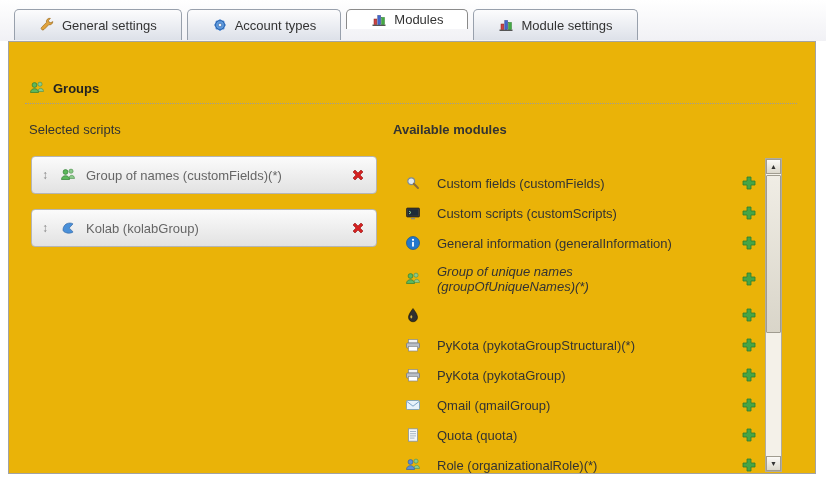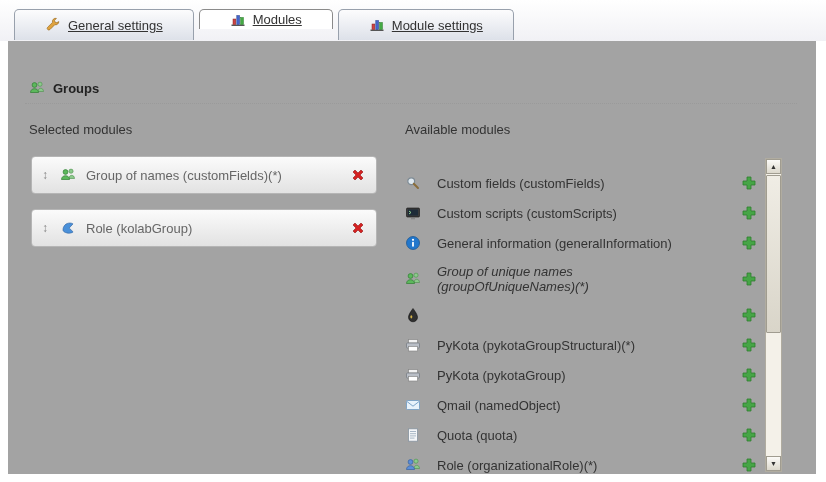--- a/index.html
+++ b/index.html
@@ -3,35 +3,35 @@
 <meta charset="utf-8">
 <style>
   html,body{margin:0;padding:0;}
   body{font-family:"Liberation Sans",sans-serif;font-size:13px;color:#333;background:#fff;}
   .page{position:relative;width:826px;height:482px;overflow:hidden;background:#fff;}
 
   
   .tabstrip{position:absolute;left:0;top:0;width:100%;height:41px;
             background:linear-gradient(#ffffff,#f1f1f5);}
   .tabs{position:absolute;left:14px;top:9px;display:flex;gap:5px;align-items:flex-start;z-index:5;}
-  .tab{display:flex;align-items:center;gap:7px;height:31px;box-sizing:border-box;padding:0 30px;
+  .tab{display:flex;align-items:center;gap:7px;height:31px;box-sizing:border-box;padding:0 24px;
        background:linear-gradient(#fcfcfd,#dde1e9);border:1px solid #98a0ac;border-bottom:none;
-       border-radius:5px 5px 0 0;cursor:pointer;white-space:nowrap;text-decoration:underline;}
+       border-radius:5px 5px 0 0;cursor:pointer;white-space:nowrap;}
   .tab.active{background:#ffffff;height:20px;border-color:#8a8a8a;}
   .ticon{display:flex;width:16px;height:16px;}
 
   
   .panel{position:absolute;left:8px;top:41px;width:808px;height:433px;box-sizing:border-box;
-         background:#a3a3a3;border:1px solid #a3a3a3;overflow:hidden;}
+         background:#eab308;border:1px solid #a3a3a3;overflow:hidden;}
   .groups-header{position:absolute;left:20px;top:38px;display:flex;align-items:center;gap:8px;
                  font-weight:bold;color:#222;}
   .dotted{position:absolute;left:16px;right:18px;top:61px;border-top:1px dotted #9a9a9a;height:0;}
   .col-head{position:absolute;top:80px;color:#333;}
   .left-head{left:20px;}
-  .right-head{left:396px;}
+  .right-head{left:384px;font-weight:bold;}
 
   
   .selected-col{position:absolute;left:22px;top:114px;width:346px;display:flex;
                 flex-direction:column;gap:15px;}
   .srow{height:38px;box-sizing:border-box;display:flex;align-items:center;gap:10px;
         padding:0 10px 0 8px;background:linear-gradient(#fbfbfb,#e2e2e2);
         border:1px solid #b5b5b5;border-radius:4px;}
   .slabel{color:#666;}
   .drag{color:#888;font-size:12px;cursor:grab;width:10px;text-align:center;}
   .delbtn{margin-left:auto;cursor:pointer;display:flex;}
@@ -64,20 +64,33 @@
 
   <div class="tabs">
     <div class="tab">
       <span class="ticon">
         <svg viewBox="0 0 16 16" width="16" height="16">
             <path d="M13.8 4.6a3.2 3.2 0 0 1-4 3.1L5 12.5a1.6 1.6 0 1 1-2.3-2.3L7.5 5.4a3.2 3.2 0 0 1 3.9-4l-1.9 1.9.5 1.9 1.9.5z" fill="#e0a33e" stroke="#9c6b1e" stroke-width="0.7"></path>
           </svg>
       </span>
       <span>General settings</span>
     </div>
+    <div class="tab">
+      <span class="ticon">
+        <svg viewBox="0 0 16 16" width="16" height="16">
+            <g>
+              <rect x="3.5" y="3.5" width="9" height="9" rx="1.5" fill="#3b7fd4" transform="rotate(45 8 8)"></rect>
+              <rect x="3.5" y="3.5" width="9" height="9" rx="1.5" fill="#3b7fd4"></rect>
+              <circle cx="8" cy="8" r="4.4" fill="#5d9be0" stroke="#28589a" stroke-width="0.7"></circle>
+              <circle cx="8" cy="8" r="1.8" fill="#eef4fb" stroke="#28589a" stroke-width="0.6"></circle>
+            </g>
+          </svg>
+      </span>
+      <span>Account types</span>
+    </div>
     <div class="tab active">
       <span class="ticon">
         <svg viewBox="0 0 16 16" width="16" height="16">
             <rect x="1.5" y="12.5" width="13" height="1.5" fill="#555"></rect>
             <rect x="3" y="7" width="2.8" height="5.5" fill="#cc4444" stroke="#882222" stroke-width="0.5"></rect>
             <rect x="6.8" y="3.5" width="2.8" height="9" fill="#4466cc" stroke="#223a88" stroke-width="0.5"></rect>
             <rect x="10.6" y="5.5" width="2.8" height="7" fill="#44aa44" stroke="#227722" stroke-width="0.5"></rect>
           </svg>
       </span>
       <span>Modules</span>
@@ -103,21 +116,21 @@
             <circle cx="11" cy="4.2" r="2.1" fill="#8bc98b" stroke="#4a8f4a" stroke-width="0.6"></circle>
             <path d="M8.8 11.5c.3-2 1.5-3.2 2.9-3.2 1.5 0 2.8 1.2 2.8 3.2z" fill="#8bc98b" stroke="#4a8f4a" stroke-width="0.6"></path>
             <circle cx="5.5" cy="5" r="2.4" fill="#5cb85c" stroke="#2f7d32" stroke-width="0.7"></circle>
             <path d="M1.5 12.5c0-2.4 1.8-3.8 4-3.8s4 1.4 4 3.8z" fill="#5cb85c" stroke="#2f7d32" stroke-width="0.7"></path>
           </svg>
       </span>
       <span>Groups</span>
     </div>
     <div class="dotted"></div>
 
-    <div class="col-head left-head">Selected modules</div>
+    <div class="col-head left-head">Selected scripts</div>
     <div class="col-head right-head">Available modules</div>
 
     <div class="selected-col">
       <div class="srow">
         <span class="drag">↕</span>
         <span class="micon">
           <svg viewBox="0 0 16 16" width="16" height="16">
               <circle cx="11" cy="4.2" r="2.1" fill="#8bc98b" stroke="#4a8f4a" stroke-width="0.6"></circle>
               <path d="M8.8 11.5c.3-2 1.5-3.2 2.9-3.2 1.5 0 2.8 1.2 2.8 3.2z" fill="#8bc98b" stroke="#4a8f4a" stroke-width="0.6"></path>
               <circle cx="5.5" cy="5" r="2.4" fill="#5cb85c" stroke="#2f7d32" stroke-width="0.7"></circle>
@@ -131,21 +144,21 @@
             </svg>
         </span>
       </div>
       <div class="srow">
         <span class="drag">↕</span>
         <span class="micon">
           <svg viewBox="0 0 16 16" width="16" height="16">
               <path d="M3 10c0-4.2 3-7 7-7 1.9 0 3 .9 3 .9L9.2 8l3.9 3.9S11.5 13.2 9.3 13.2C5.7 13.2 3 11.6 3 10z" fill="#4a90d9" stroke="#2d5f9e" stroke-width="0.6"></path>
             </svg>
         </span>
-        <span class="slabel">Role (kolabGroup)</span>
+        <span class="slabel">Kolab (kolabGroup)</span>
         <span class="delbtn">
           <svg viewBox="0 0 16 16" width="16" height="16">
               <path d="M3 5 L5 3 L8 6 L11 3 L13 5 L10 8 L13 11 L11 13 L8 10 L5 13 L3 11 L6 8 Z" fill="#d42222" stroke="#961212" stroke-width="0.6"></path>
             </svg>
         </span>
       </div>
     </div>
 
     <div class="available-col">
 
@@ -260,21 +273,21 @@
         </span>
       </div>
 
       <div class="arow">
         <span class="micon">
           <svg viewBox="0 0 16 16" width="16" height="16">
               <rect x="1.5" y="3.5" width="13" height="9" rx="1" fill="#e8f2fb" stroke="#6f9bc4" stroke-width="0.8"></rect>
               <path d="M2 4.5 L8 9.2 L14 4.5" stroke="#6f9bc4" stroke-width="0.9" fill="none"></path>
             </svg>
         </span>
-        <span class="alabel">Qmail (namedObject)</span>
+        <span class="alabel">Qmail (qmailGroup)</span>
         <span class="addbtn">
           <svg viewBox="0 0 16 16" width="16" height="16">
               <path d="M6 2h4v4h4v4h-4v4H6v-4H2V6h4z" fill="#46a546" stroke="#2d7d2d" stroke-width="0.8"></path>
             </svg>
         </span>
       </div>
 
       <div class="arow">
         <span class="micon">
           <svg viewBox="0 0 16 16" width="16" height="16">

